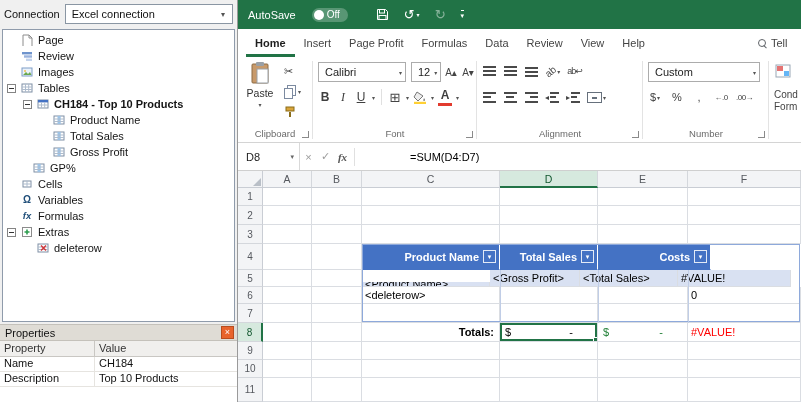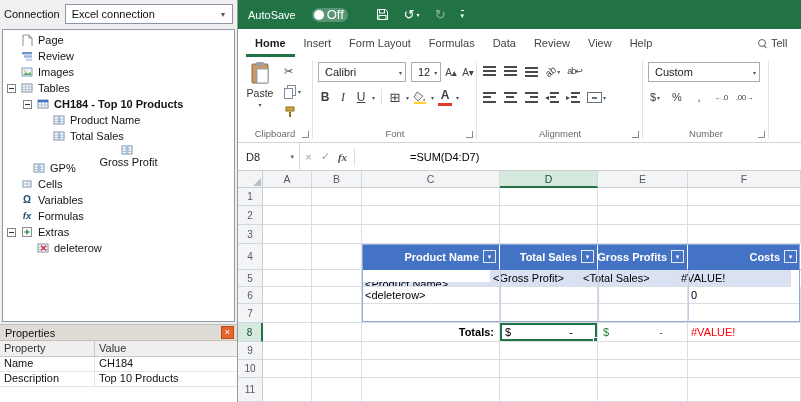--- a/index.html
+++ b/index.html
@@ -28,21 +28,21 @@
   .prow{display:flex;height:15px;font-size:11px;border-bottom:1px solid #e6e4e0;background:#fff;color:#111;}
   .prow span:first-child{width:95px;padding:0 4px;border-right:1px solid #e6e4e0;}
   .prow span:last-child{flex:1;padding:0 4px;}
 
   
   .excel{position:absolute;left:238px;top:0;width:563px;height:402px;background:#fff;overflow:hidden;}
   .titlebar{position:absolute;left:0;top:0;width:100%;height:29px;background:#217346;display:flex;align-items:center;color:#fff;font-size:11px;padding-left:10px;}
   .as-label{margin-right:16px;}
   .as-toggle{width:36px;height:14px;border-radius:7px;background:rgba(255,255,255,.25);display:inline-flex;align-items:center;padding:0 4px 0 2px;gap:3px;margin-right:28px;}
   .as-knob{width:10px;height:10px;border-radius:50%;background:#fff;flex:none;}
-  .as-state{font-size:13px;color:#fff;}
+  .as-state{font-size:10px;color:#fff;}
   .qat-btn{margin-right:15px;display:inline-flex;align-items:center;gap:2px;font-size:13px;color:#fff;}
   .qat-btn.dim{opacity:.45;}
   .qcaret{font-size:6px;}
   .qat-custom{border-top:1.5px solid #fff;font-size:7px;padding-top:1px;line-height:1;}
   .qat-custom::after{content:"▾";}
 
   .tabrow{position:absolute;left:0;top:29px;width:100%;height:28px;background:#fff;}
   .tabs{display:flex;height:100%;padding-left:8px;}
   .tab{padding:0 9px;line-height:28px;font-size:11px;color:#444;}
   .tab.active{color:#1e1e1e;font-weight:700;box-shadow:inset 0 -3px 0 #217346;}
@@ -200,21 +200,21 @@
           <span class="expand-spacer"></span>
           <span class="tree-ico">
             <svg width="12" height="12">
               <rect x="1" y="2" width="10" height="8" fill="#fff" stroke="#7f8fa5"></rect>
               <rect x="4.5" y="2" width="3.2" height="8" fill="#9dc3e6"></rect>
               <path d="M1 5h10M1 7.5h10" stroke="#aebccd" fill="none"></path>
             </svg>
           </span>
           <span class="tree-label">Total Sales</span>
         </div>
-        <div class="tree-item" style="padding-left: 20px; flex-direction: column;">
+        <div class="tree-item" style="padding-left: 36px;">
           <span class="expand-spacer"></span>
           <span class="tree-ico">
             <svg width="12" height="12">
               <rect x="1" y="2" width="10" height="8" fill="#fff" stroke="#7f8fa5"></rect>
               <rect x="4.5" y="2" width="3.2" height="8" fill="#9dc3e6"></rect>
               <path d="M1 5h10M1 7.5h10" stroke="#aebccd" fill="none"></path>
             </svg>
           </span>
           <span class="tree-label">Gross Profit</span>
         </div>
@@ -321,21 +321,21 @@
       </span>
       <span class="qat-btn">
         <span class="qat-custom"></span>
       </span>
     </div>
 
     <div class="tabrow">
       <div class="tabs" id="tabs">
           <div class="tab active">Home</div>
           <div class="tab">Insert</div>
-          <div class="tab">Form Layout</div>
+          <div class="tab">Page Profit</div>
           <div class="tab">Formulas</div>
           <div class="tab">Data</div>
           <div class="tab">Review</div>
           <div class="tab">View</div>
           <div class="tab">Help</div>
         </div>
       <div class="tellme">
         <span class="mag"></span>
         <span>Tell</span>
       </div>
@@ -508,20 +508,29 @@
           <span class="rbtn">,</span>
           <span class="rbtn dec-ic">←.0</span>
           <span class="rbtn dec-ic">.00→</span>
         </div>
         <span class="grp-label">Number</span>
         <span class="launcher"></span>
       </div>
 
       <div class="rdiv" style="left:530px"></div>
 
+      <div class="grp g-part">
+        <svg width="16" height="14" style="position:absolute;left:5px;top:7px">
+            <rect x="1" y="1" width="14" height="12" fill="#fff" stroke="#9aa7b5"></rect>
+            <rect x="2" y="2" width="6" height="5" fill="#e57373"></rect>
+            <rect x="9" y="7" width="5" height="5" fill="#64b5f6"></rect>
+          </svg>
+        <div class="part-line" style="position:absolute;left:1px;top:32px">Cond</div>
+        <div class="part-line" style="position:absolute;left:1px;top:44px">Form</div>
+      </div>
     </div>
 
     <div class="fbar">
       <div class="namebox">
         <span>D8</span>
         <span class="nb-caret">▾</span>
       </div>
       <span class="fb-btn">×</span>
       <span class="fb-btn">✓</span>
       <span class="fb-btn fb-fx">fx</span>
@@ -571,24 +580,20 @@
           <div class="cell" style="width: 49px;"></div>
           <div class="cell" style="width: 50px;"></div>
           <div class="cell th-blue" style="width: 138px;">
             <span class="ct">Product Name</span>
             <span class="filter">▾</span>
           </div>
           <div class="cell th-blue" style="width: 98px;">
             <span class="ct">Total Sales</span>
             <span class="filter">▾</span>
           </div>
-          <div class="cell th-blue" style="width: 90px;">
-            <span class="ct">Gross Profits</span>
-            <span class="filter">▾</span>
-          </div>
           <div class="cell th-blue" style="width: 113px;">
             <span class="ct">Costs</span>
             <span class="filter">▾</span>
           </div>
         </div>
         <div class="grow" style="height: 17px;">
           <div class="rowhdr" style="width: 25px;">5</div>
           <div class="cell" style="width: 49px;"></div>
           <div class="cell" style="width: 50px;"></div>
           <div class="cell band" style="width: 128px; margin-top: 12px;">

